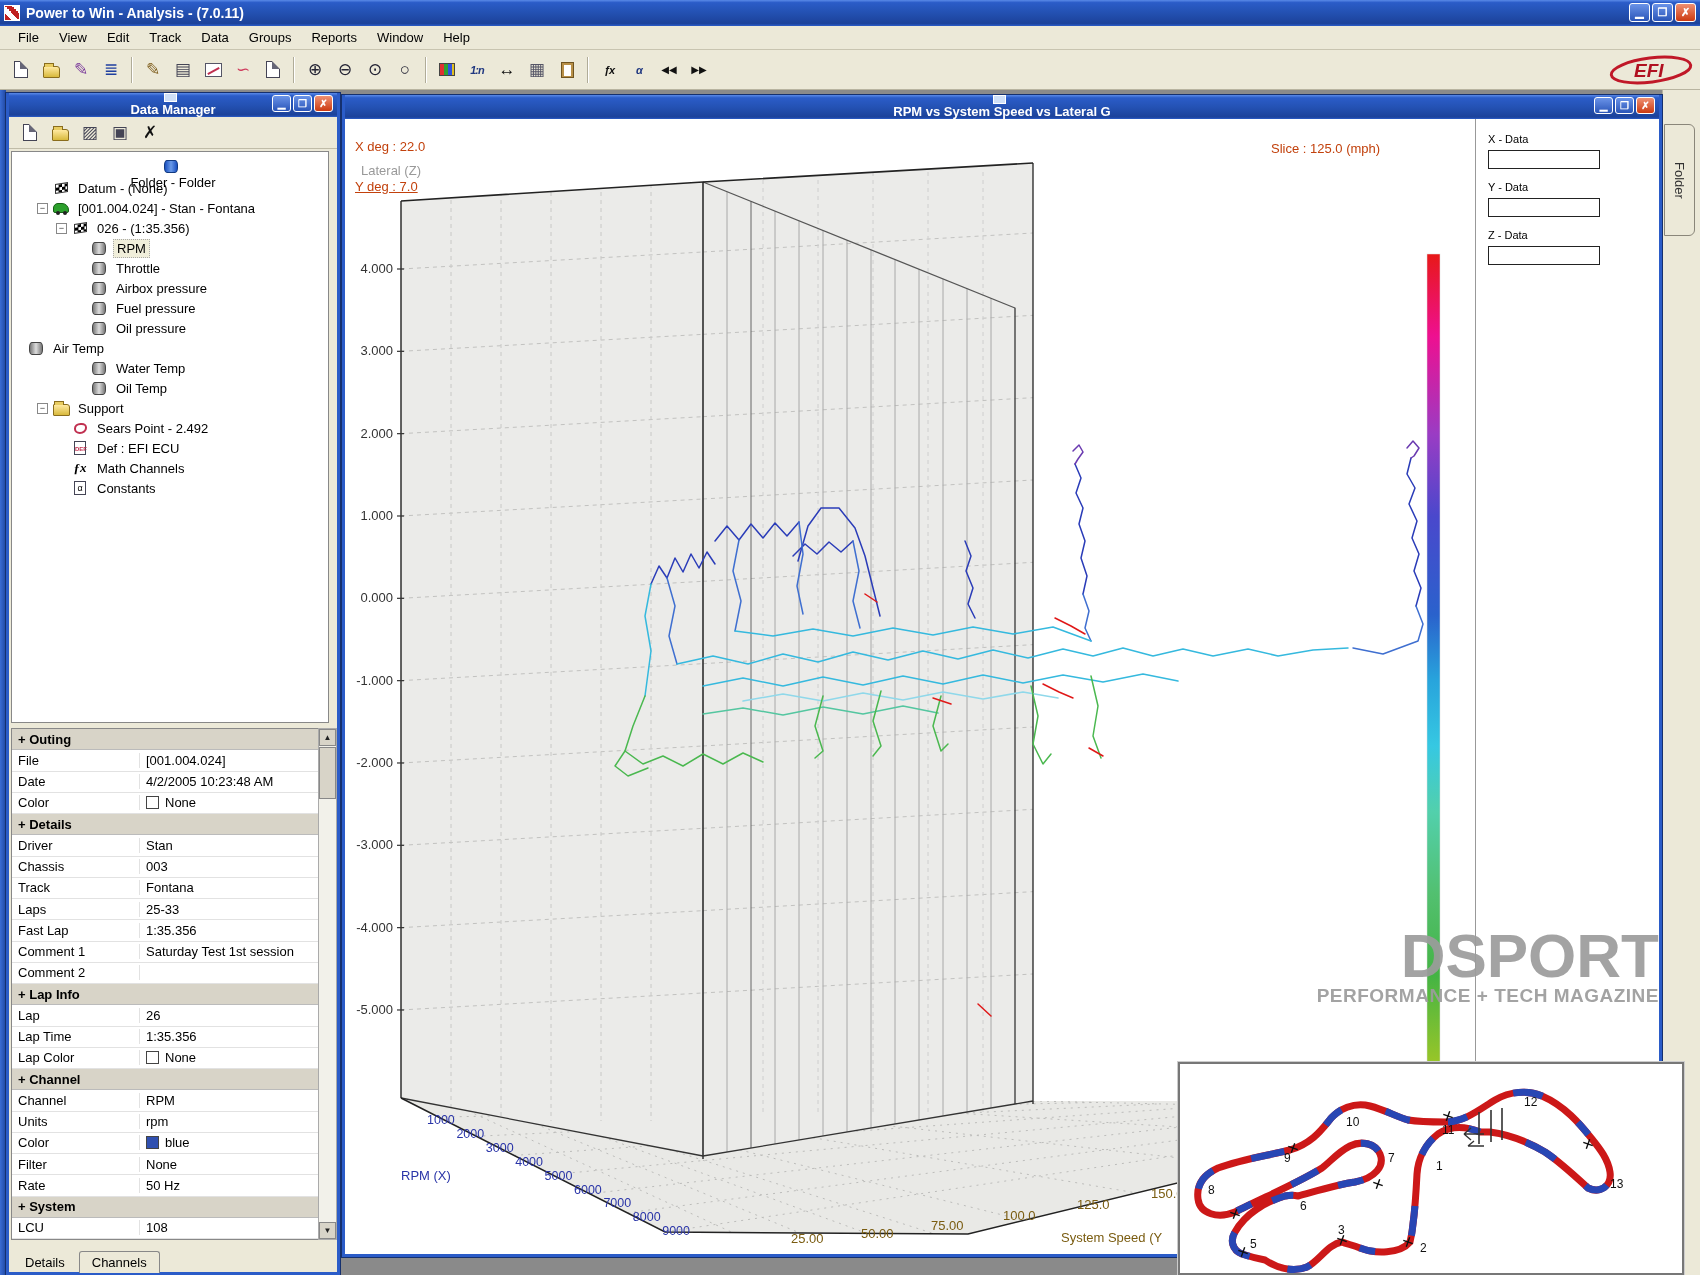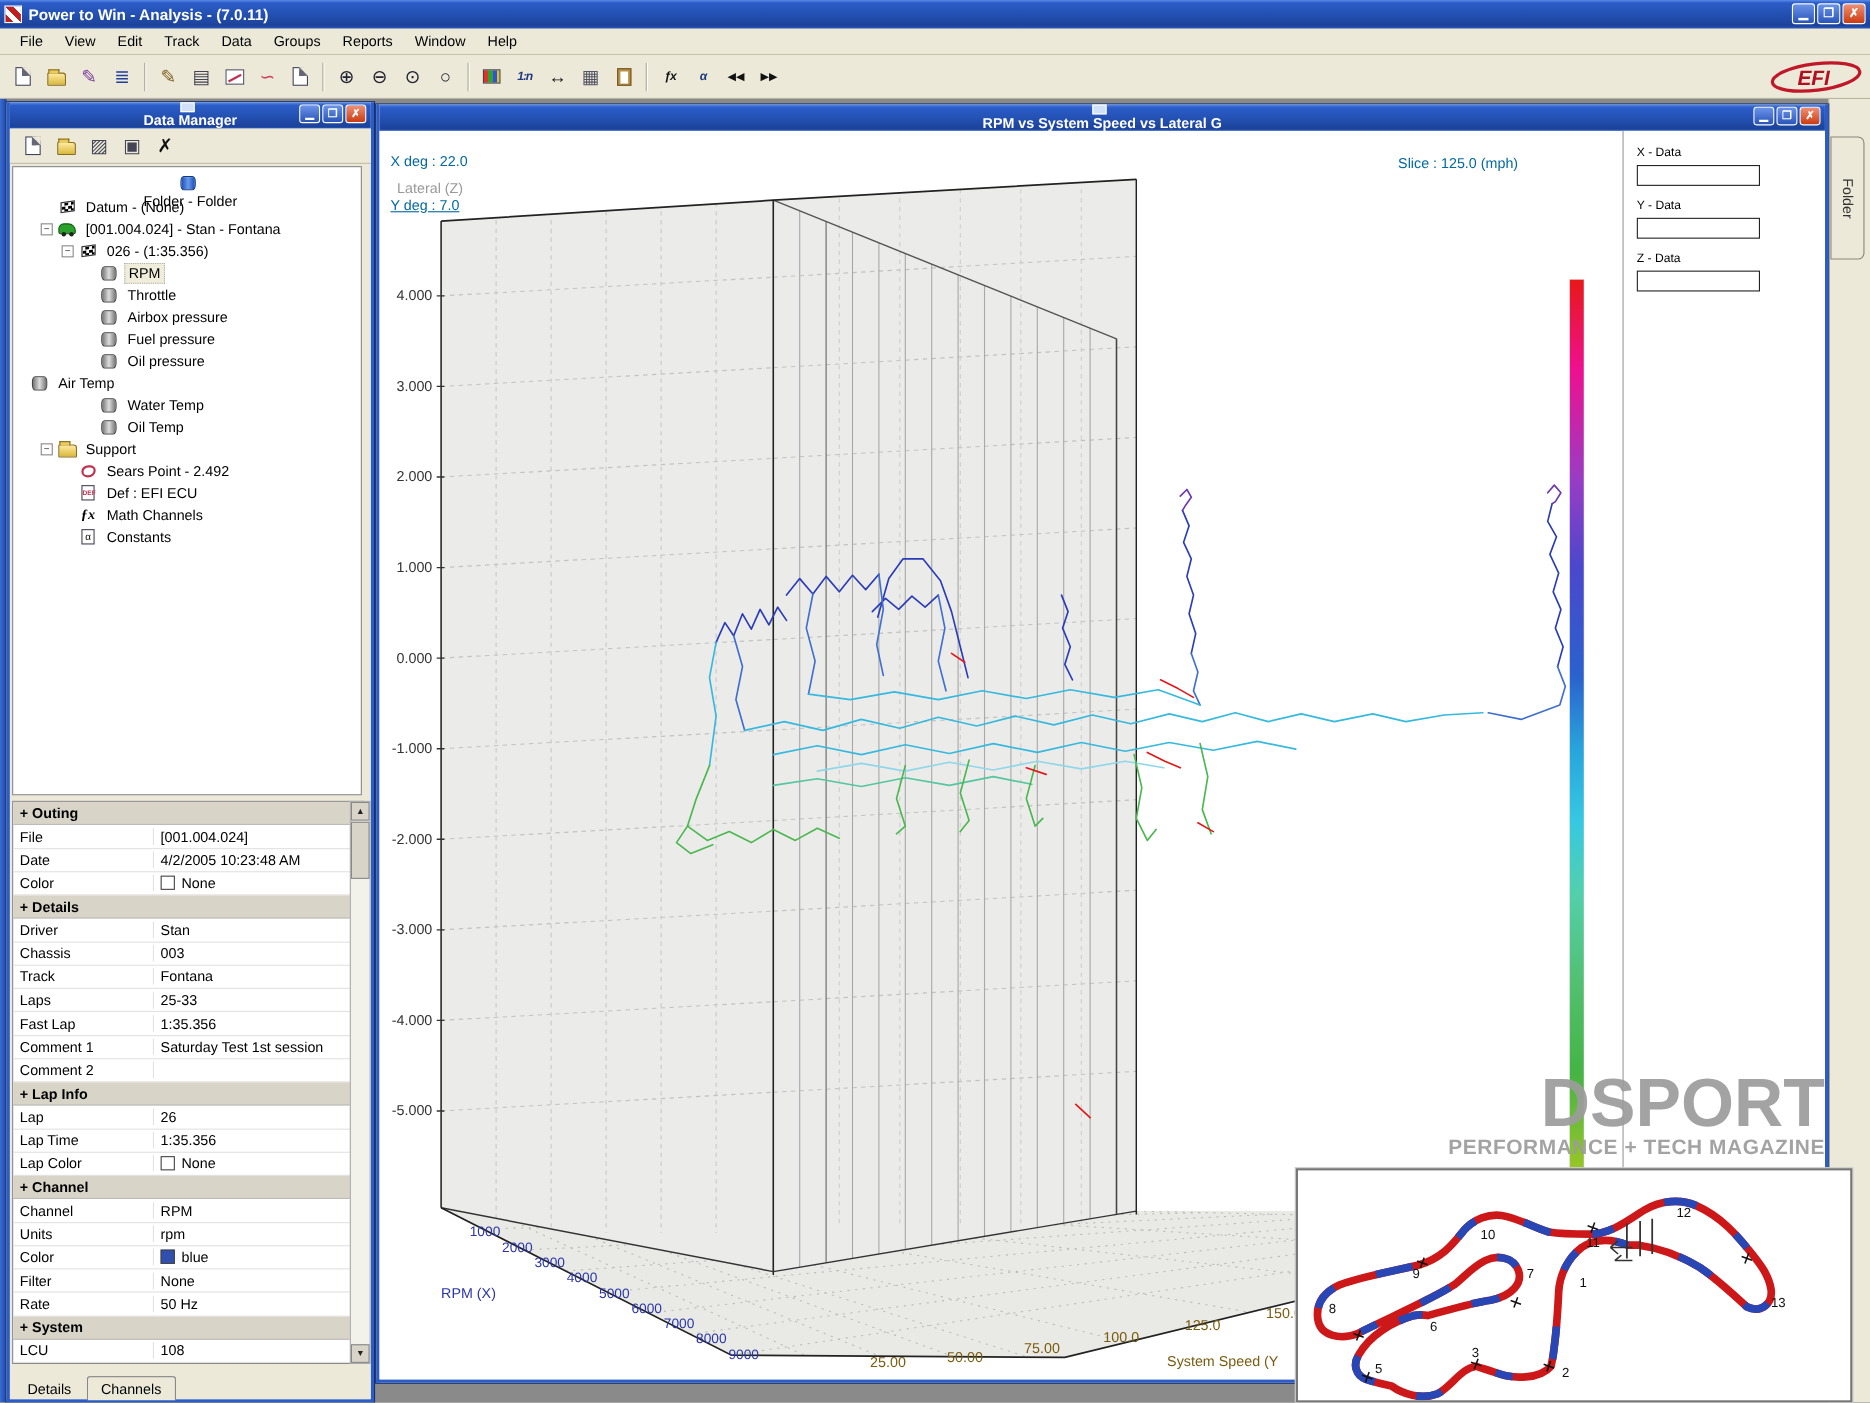--- a/index.html
+++ b/index.html
@@ -90,27 +90,27 @@
   .sbtn { position:absolute; left:0; width:17px; height:17px; background:#d8d4c8; border:1px solid #888;
     font-size:8px; text-align:center; line-height:16px; color:#222; }
   .sthumb { position:absolute; left:0; top:18px; width:17px; height:52px; background:#d8d4c8; border:1px solid #888; }
   .dm-tabs { position:absolute; left:4px; top:1132px; height:24px; display:flex; align-items:flex-end; gap:2px; font-size:13px;justify-content:center; }
   .dmtab { padding:3px 12px; }
   .dmtab.raised { border:1px solid #888; border-bottom:none; border-radius:3px 3px 0 0; background:#ece9d8; }
 
   
   #chart-content { position:relative; width:100%; height:calc(100% - 24px); background:#fff; }
   #plot-svg { position:absolute; left:3px; top:3px; }
-  .overlay-text { position:absolute; font-size:13px; color:#0369a1; white-space:nowrap; }
+  .overlay-text { position:absolute; font-size:13px; color:#c2410c; white-space:nowrap; }
   .gray-overlay { color:#999; }
   #side-panel { position:absolute; right:0; top:0; width:184px; height:100%; background:#fff; border-left:1px solid #999; padding:14px 0 0 12px; }
   .pfield { margin-bottom:12px; }
   .pfield label { display:block; font-size:11px; margin-bottom:5px; }
   .pfield input { width:112px; height:19px; border:1px solid #222; background:#fff; }
-  #watermark { position:absolute; left:938px; top:856px; width:376px; text-align:right; z-index:6; color:#9c9c9c; opacity:.92; }
+  #watermark { position:absolute; left:938px; top:808px; width:376px; text-align:right; z-index:6; color:#9c9c9c; opacity:.92; }
   #watermark .wm1 { font-size:62px; font-weight:bold; letter-spacing:0px; line-height:58px; }
   #watermark .wm2 { font-size:19px; font-weight:bold; letter-spacing:0.5px; }
 
   
   #right-strip { position:absolute; left:1662px; top:90px; width:38px; height:1185px; background:#ece9d8; border-left:1px solid #b8b4a0; }
   #left-strip { position:absolute; left:0; top:90px; width:6px; height:1185px; background:linear-gradient(90deg,#3a6cd4,#1e46a0); }
   #folder-tab { position:absolute; left:1664px; top:124px; width:31px; height:112px; background:#ece9d8;
     border:1px solid #8a867a; border-radius:0 6px 6px 0; z-index:7; display:flex; align-items:center; justify-content:center; }
   #folder-tab span { writing-mode:vertical-rl; font-size:13px; color:#333; }
   #track-inset { position:absolute; left:1178px; top:1062px; width:506px; height:213px; background:#fff;

